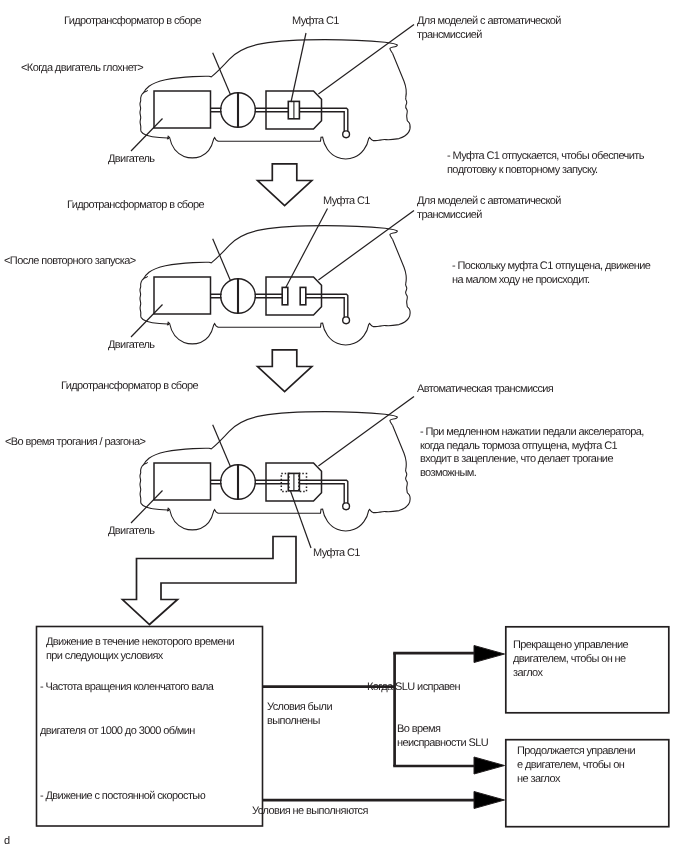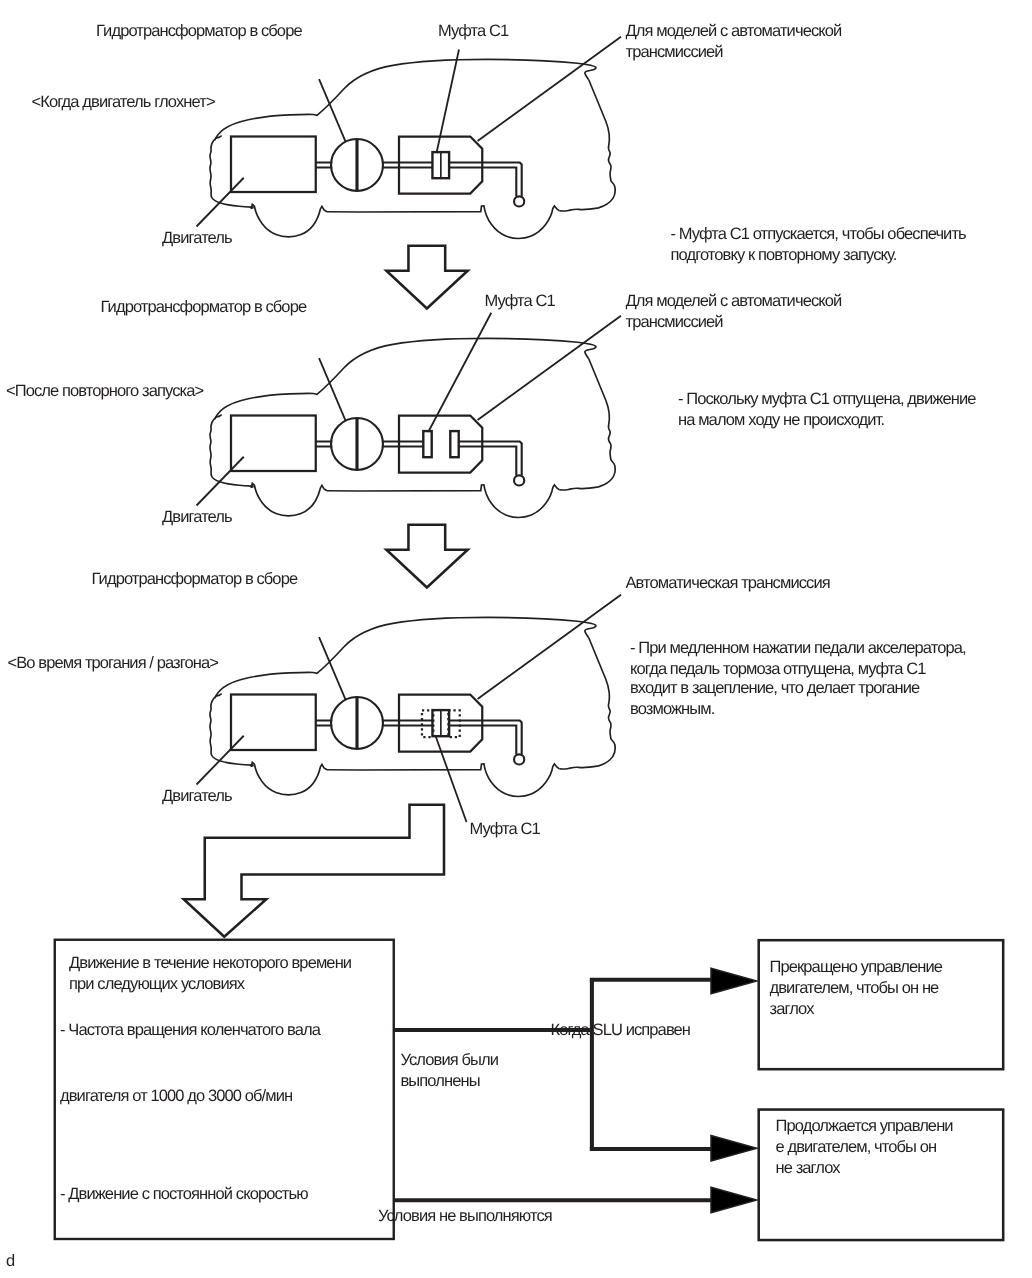--- a/index.html
+++ b/index.html
@@ -164,20 +164,22 @@
 <div class="tx" style="left:46px;top:635px;">Движение в течение некоторого времени</div>
 <div class="tx" style="left:46px;top:649px;">при следующих условиях</div>
 <div class="tx" style="left:40px;top:680px;">- Частота вращения коленчатого вала</div>
 <div class="tx" style="left:40px;top:724px;">двигателя от 1000 до 3000 об/мин</div>
 <div class="tx" style="left:40px;top:789px;">- Движение с постоянной скоростью</div>
 
 <div class="tx" style="left:267px;top:700px;">Условия были
 выполнены</div>
 <div class="tx" style="left:252px;top:804px;">Условия не выполняются</div>
 <div class="tx" style="left:367px;top:636px;margin-top:44px;">Когда SLU исправен</div>
+<div class="tx" style="left:397px;top:722px;">Во время
+неисправности SLU</div>
 <div class="tx" style="left:513px;top:638px;">Прекращено управление
 двигателем, чтобы он не
 заглох</div>
 <div class="tx" style="left:517px;top:744px;">Продолжается управлени
 е двигателем, чтобы он
 не заглох</div>
 
 <div class="tx" style="left:4px;top:834px;font-size:11px;">d</div>
 
 </div>

